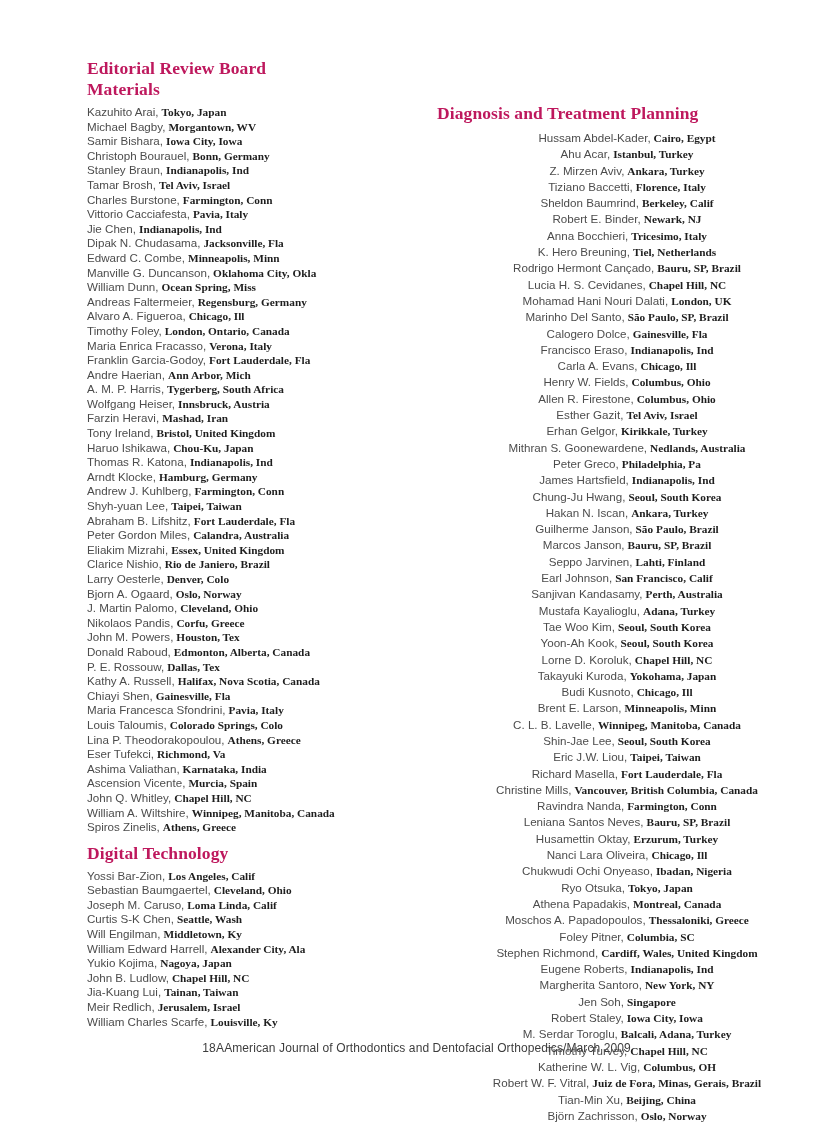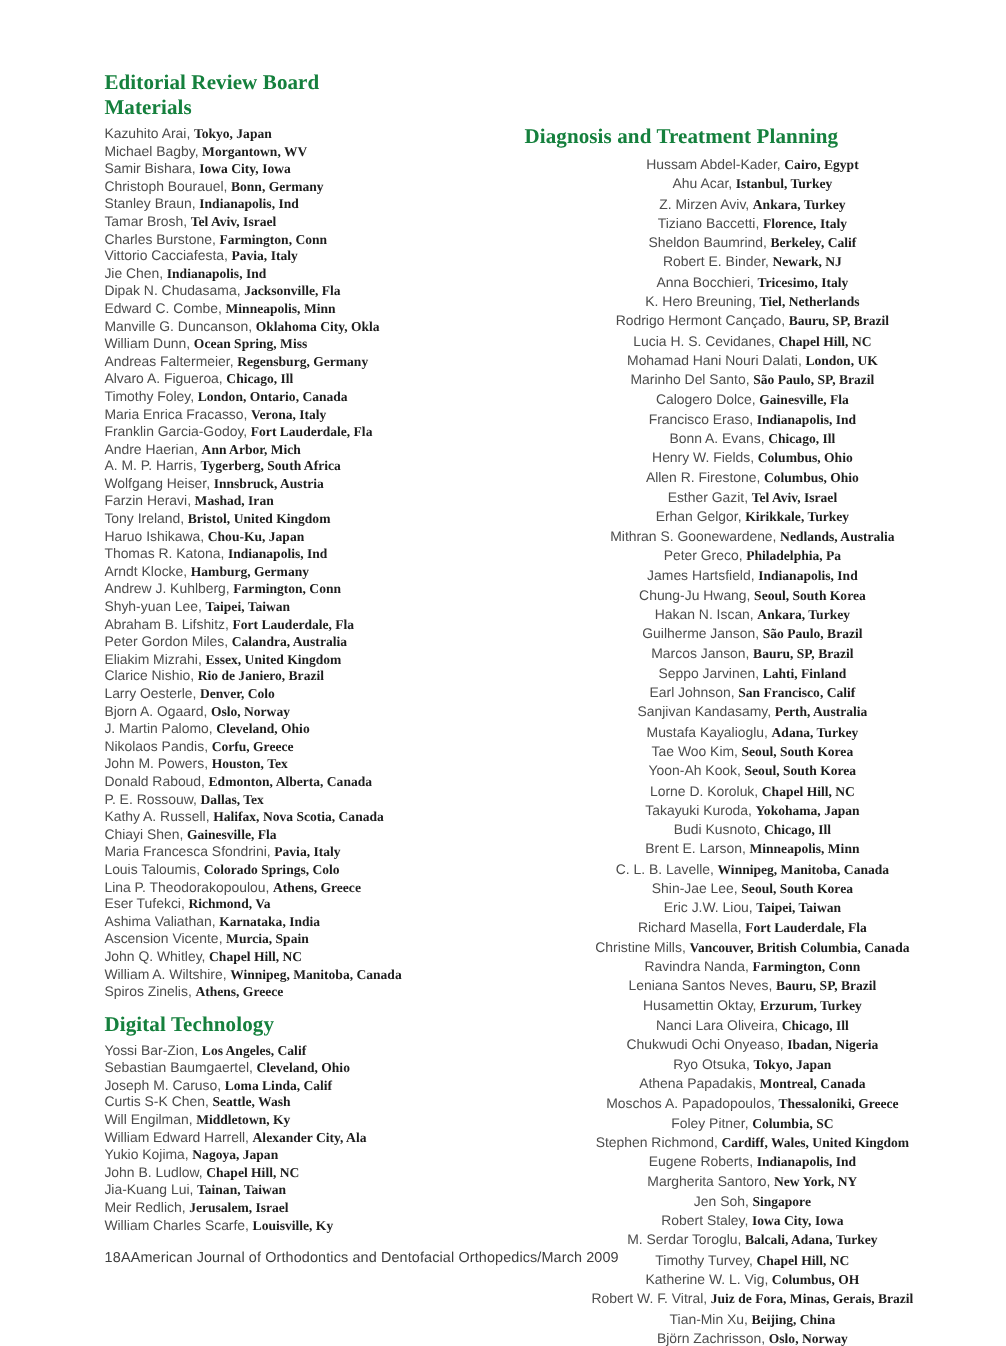--- a/index.html
+++ b/index.html
@@ -13,21 +13,21 @@
   }
   .column { position: absolute; }
   .col-left  { left: 87px;  top: 58px;  width: 350px; }
   .col-right { left: 437px; top: 81px;  width: 380px; margin-top: 22px; }
 
   .page-title, .section-title {
     font-family: "Liberation Serif", serif;
     font-weight: 700;
     font-size: 17.5px;
     line-height: 21px;
-    color: #15803d;
+    color: #be185d;
     margin: 0;
     letter-spacing: 0.1px;
     white-space: nowrap;
   }
   .section { margin: 0; }
   .section + .section { margin-top: 8px; }
 
   .member-list {
     list-style: none;
     margin: 5px 0 0 0;
@@ -53,21 +53,21 @@
     color: #1e1e1e;
     margin-left: 3px;
   }
 
   .footer {
     position: absolute;
     left: 87px;
     top: 1041px;
     width: 659px;
     display: flex;
-    justify-content: flex-start;
+    justify-content: center;
     align-items: baseline;
     font-size: 12px;
     color: #3d3d3d;
   }
   .footer .page-number { letter-spacing: 0.2px; }
   .footer .journal-line { letter-spacing: 0.1px; }
 </style>
 </head>
 <body>
 
@@ -310,21 +310,21 @@
         <li class="member-item">
     <span class="member-name">Marinho Del Santo</span><span class="member-location">São Paulo, SP, Brazil</span>
   </li>
         <li class="member-item">
     <span class="member-name">Calogero Dolce</span><span class="member-location">Gainesville, Fla</span>
   </li>
         <li class="member-item">
     <span class="member-name">Francisco Eraso</span><span class="member-location">Indianapolis, Ind</span>
   </li>
         <li class="member-item">
-    <span class="member-name">Bonn A. Evans</span><span class="member-location">Chicago, Ill</span>
+    <span class="member-name">Carla A. Evans</span><span class="member-location">Chicago, Ill</span>
   </li>
         <li class="member-item">
     <span class="member-name">Henry W. Fields</span><span class="member-location">Columbus, Ohio</span>
   </li>
         <li class="member-item">
     <span class="member-name">Allen R. Firestone</span><span class="member-location">Columbus, Ohio</span>
   </li>
         <li class="member-item">
     <span class="member-name">Esther Gazit</span><span class="member-location">Tel Aviv, Israel</span>
   </li>

